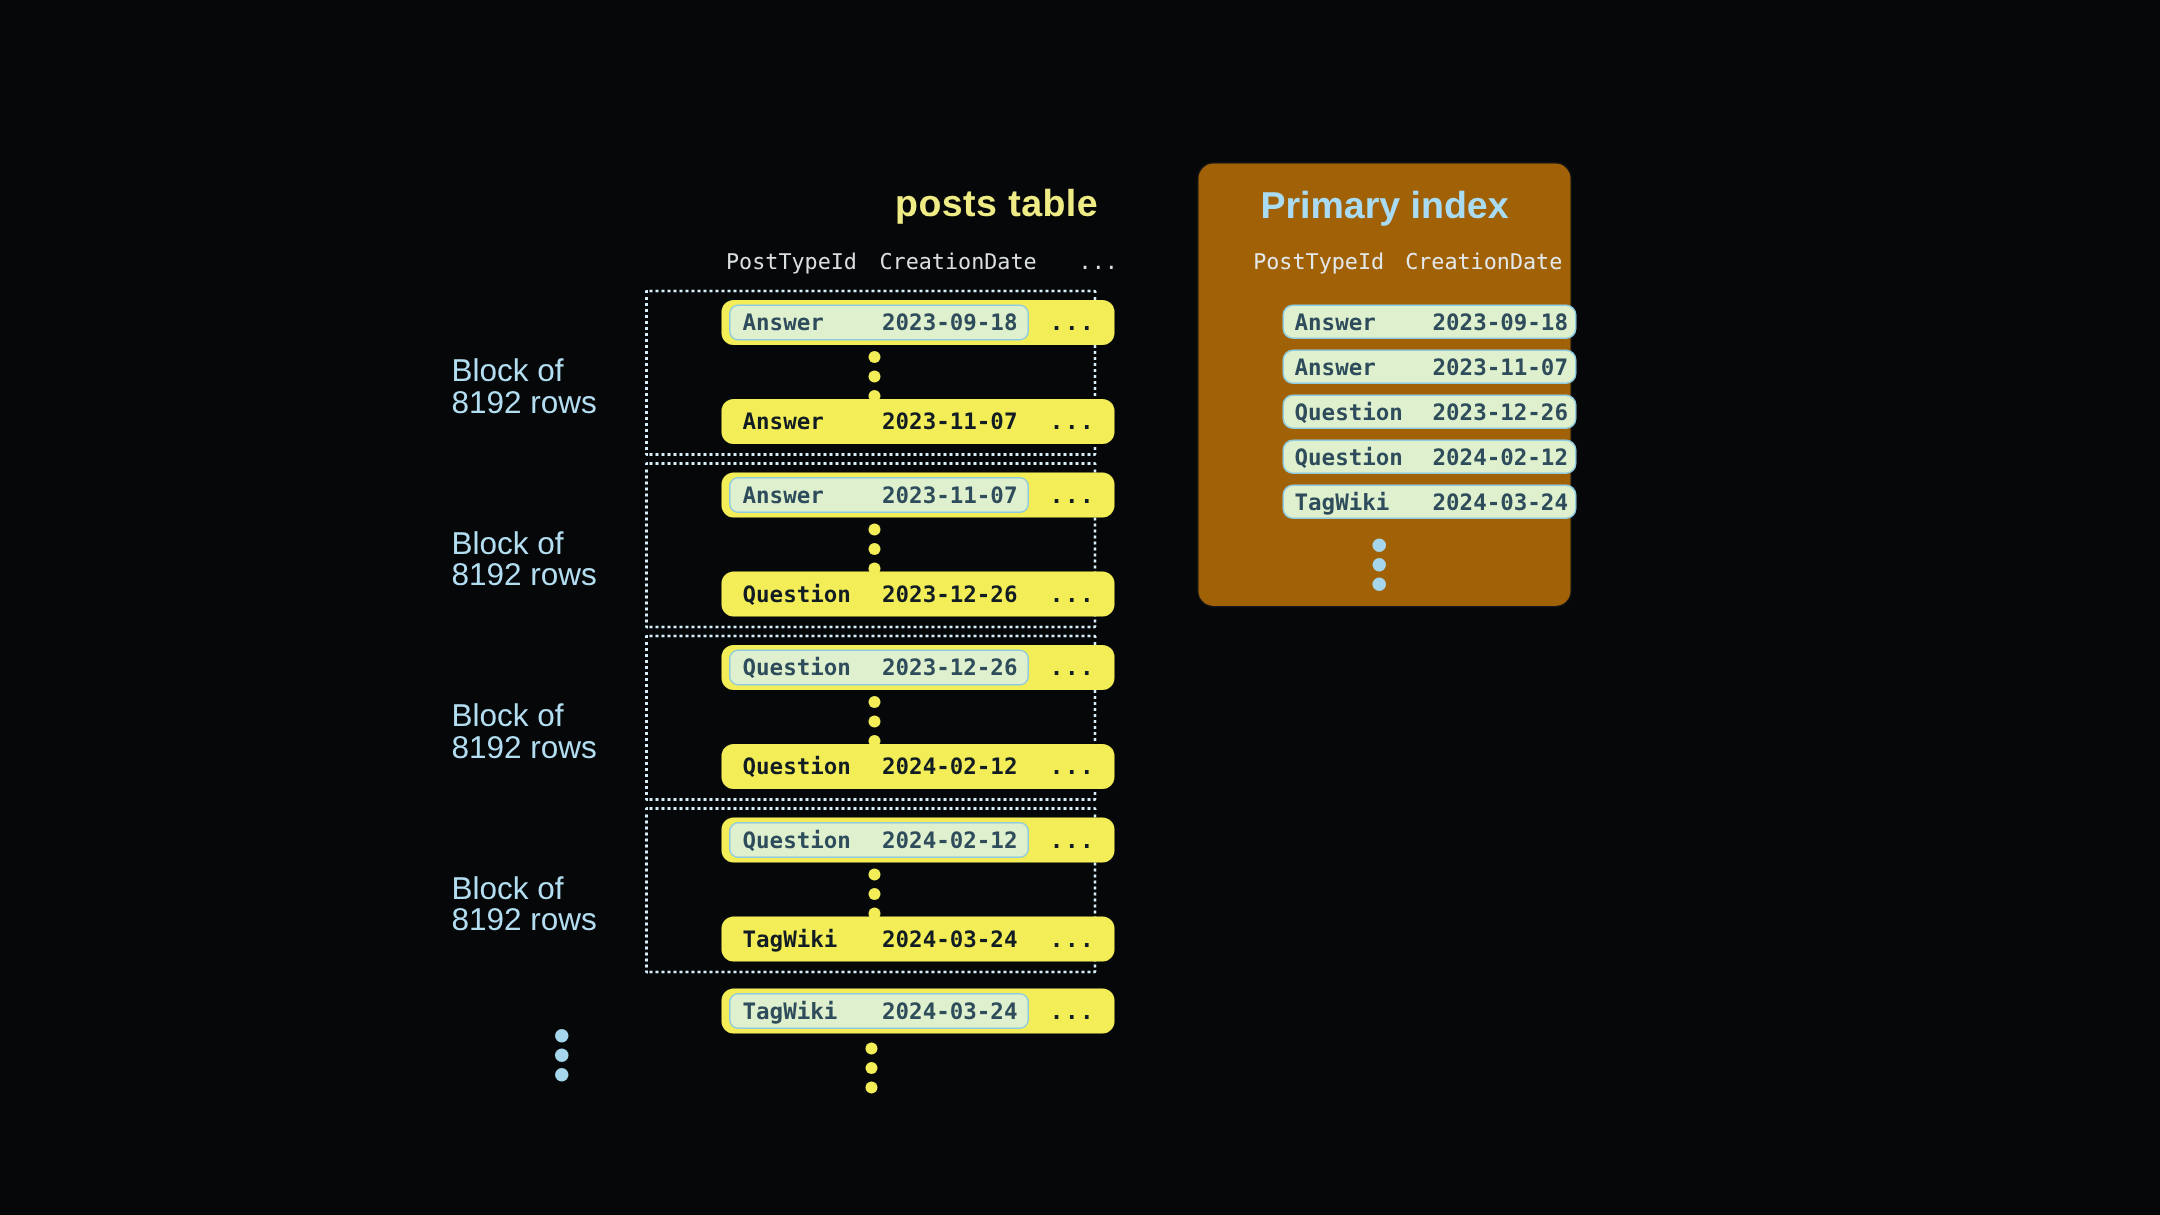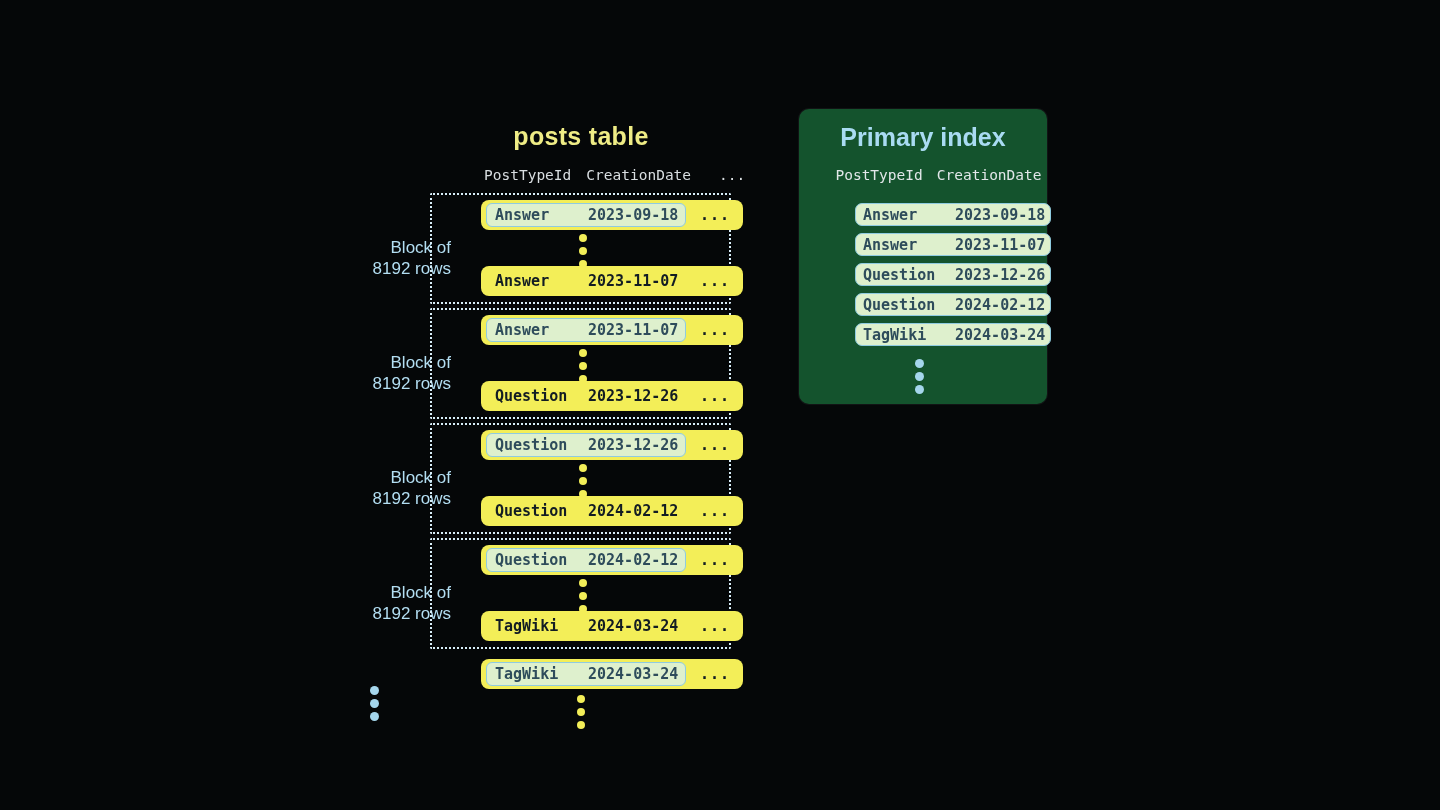--- a/index.html
+++ b/index.html
@@ -4,36 +4,36 @@
 <style>
   html,body{margin:0;padding:0;background:#050708;}
   .stage{
     position:relative;width:1440px;height:810px;background:#050708;
     font-family:"Liberation Sans",sans-serif;overflow:hidden;
   }
   .mono{font-family:"DejaVu Sans Mono",monospace;margin-left:31px;}
 
   
   .pt-title{
-    position:absolute;left:430px;top:122px;width:302px;text-align:center;
+    position:absolute;left:430px;top:122px;width:302px;text-align:right;
     font-size:25px;font-weight:700;color:#efec85;letter-spacing:.3px;
   }
   .pt-headers{
     position:absolute;left:453px;top:167px;display:flex;gap:15px;
     font-size:14.5px;color:#d9dee1;
   }
   .pt-headers .hdr-ellipsis{margin-left:13px;}
 
   .block{
     position:absolute;left:430px;width:301px;height:111px;
     border:2px dotted #d8eef8;border-radius:2px;box-sizing:border-box;
   }
   .block-label{
-    position:absolute;left:301px;width:150px;text-align:right;
-    color:#b3def2;font-size:17px;line-height:21px;font-weight:400;
+    position:absolute;left:301px;width:150px;text-align:left;
+    color:#b3def2;font-size:21px;line-height:21px;font-weight:400;
   }
 
   .row{
     position:absolute;left:18px;width:262px;height:30px;background:#f3ee58;
     border-radius:8px;display:flex;align-items:center;box-sizing:border-box;
   }
   .row.standalone{left:450px;}
   .row .cells{
     margin-left:5px;width:200px;height:24px;display:flex;align-items:center;
     padding-left:8px;box-sizing:border-box;border:1.5px solid transparent;
@@ -54,21 +54,21 @@
   .vdots .dot{width:8px;height:8px;border-radius:50%;background:#f3ee58;}
   .block .vdots{left:147px;top:39px;}
   .vdots.blue .dot{width:9px;height:9px;background:#a5d6ec;}
 
   .vdots.more-blocks{left:370px;top:686px;gap:4px;}
   .vdots.more-rows{left:577px;top:695px;}
 
   
   .panel{
     position:absolute;left:799px;top:109px;width:248px;height:295px;
-    background:#14532d;border-radius:10px;box-shadow:0 0 0 1px rgba(255,255,255,.05);
+    background:#a16207;border-radius:10px;box-shadow:0 0 0 1px rgba(255,255,255,.05);
   }
   .panel-title{
     margin-top:14px;text-align:center;font-size:25px;font-weight:700;color:#a9dbf2;
   }
   .panel-headers{
     display:flex;justify-content:center;gap:14px;margin-top:15px;
     font-size:14.5px;color:#e2e7e9;
   }
   .idx-row{
     position:absolute;left:25px;width:196px;height:23px;background:#def0cd;

